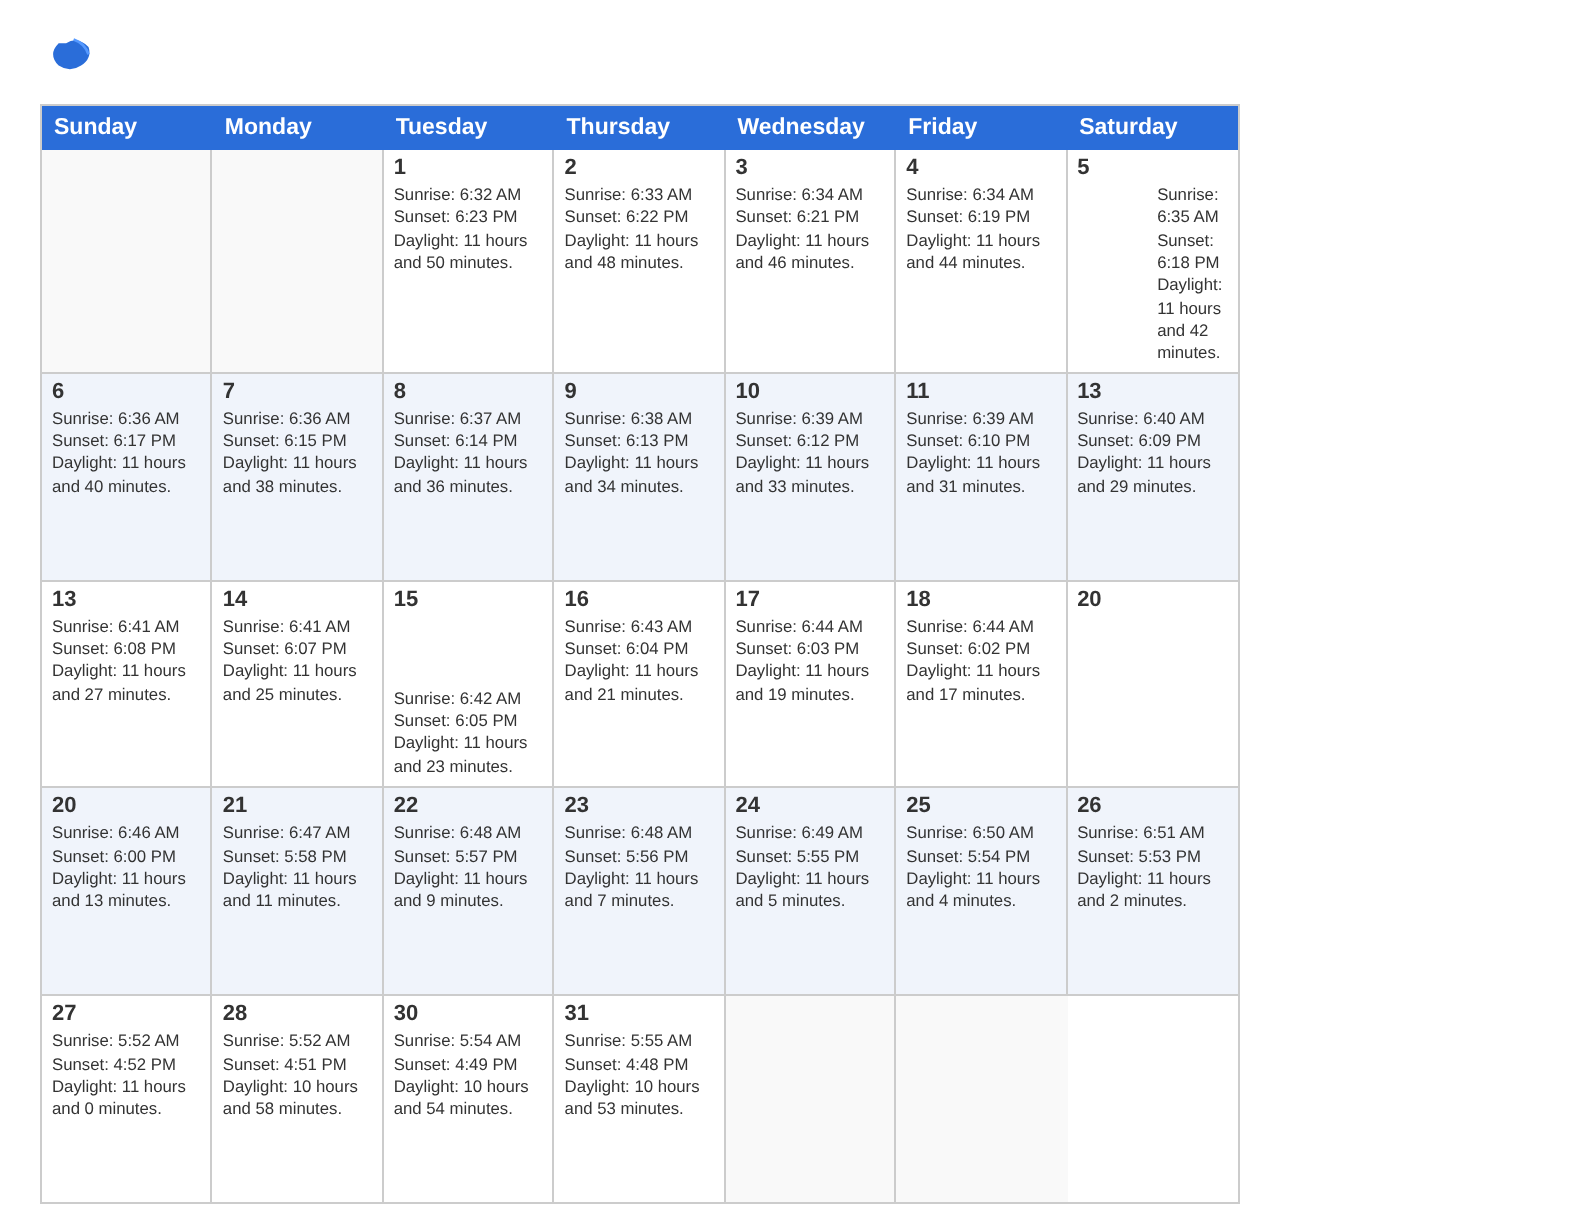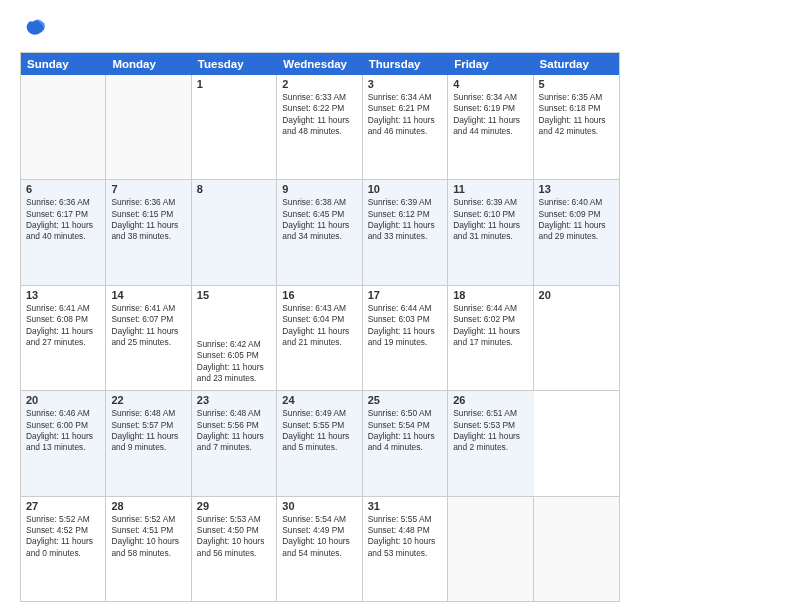--- a/index.html
+++ b/index.html
@@ -139,31 +139,34 @@
       <div class="main-title"></div>
       <div class="subtitle"></div>
     </div>
   </div>
 
   <div class="calendar">
     <div class="cal-header">
     <div class="cal-header-cell">Sunday</div>
         <div class="cal-header-cell">Monday</div>
         <div class="cal-header-cell">Tuesday</div>
+        <div class="cal-header-cell">Thursday</div>
         <div class="cal-header-cell">Wednesday</div>
-        <div class="cal-header-cell">Thursday</div>
         <div class="cal-header-cell">Friday</div>
         <div class="cal-header-cell">Saturday</div>
       </div>
     <div class="cal-body">
     <div class="cal-row">
           <div class="cal-cell empty"></div>
           <div class="cal-cell empty"></div>
           <div class="cal-cell">
             <div class="day-num">1</div>
+            <div class="cell-text" style="white-space: pre-line;">Sunrise: 6:32 AM
+Sunset: 6:23 PM
+Daylight: 11 hours and 50 minutes.</div>
           </div>
           <div class="cal-cell">
             <div class="day-num">2</div>
             <div class="cell-text" style="white-space: pre-line;">Sunrise: 6:33 AM
 Sunset: 6:22 PM
 Daylight: 11 hours and 48 minutes.</div>
           </div>
           <div class="cal-cell">
             <div class="day-num">3</div>
             <div class="cell-text" style="white-space: pre-line;">Sunrise: 6:34 AM
@@ -171,45 +174,48 @@
 Daylight: 11 hours and 46 minutes.</div>
           </div>
           <div class="cal-cell">
             <div class="day-num">4</div>
             <div class="cell-text" style="white-space: pre-line;">Sunrise: 6:34 AM
 Sunset: 6:19 PM
 Daylight: 11 hours and 44 minutes.</div>
           </div>
           <div class="cal-cell">
             <div class="day-num">5</div>
-            <div class="cell-text" style="white-space: pre-line;">Sunrise: 6:35 AM
+            <div class="cell-text" style="white-space: pre-line; margin-left: 40px;">Sunrise: 6:35 AM
 Sunset: 6:18 PM
 Daylight: 11 hours and 42 minutes.</div>
           </div>
         </div>
         <div class="cal-row alt-row">
           <div class="cal-cell">
             <div class="day-num">6</div>
             <div class="cell-text" style="white-space: pre-line;">Sunrise: 6:36 AM
 Sunset: 6:17 PM
 Daylight: 11 hours and 40 minutes.</div>
           </div>
           <div class="cal-cell">
             <div class="day-num">7</div>
             <div class="cell-text" style="white-space: pre-line;">Sunrise: 6:36 AM
 Sunset: 6:15 PM
 Daylight: 11 hours and 38 minutes.</div>
           </div>
           <div class="cal-cell">
             <div class="day-num">8</div>
+            <div class="cell-text" style="white-space: pre-line;">Sunrise: 6:37 AM
+Sunset: 6:14 PM
+Daylight: 11 hours and 36 minutes.</div>
           </div>
           <div class="cal-cell">
             <div class="day-num">9</div>
             <div class="cell-text" style="white-space: pre-line;">Sunrise: 6:38 AM
-Sunset: 6:45 PM
+Sunset: 6:13 PM
 Daylight: 11 hours and 34 minutes.</div>
           </div>
           <div class="cal-cell">
             <div class="day-num">10</div>
             <div class="cell-text" style="white-space: pre-line;">Sunrise: 6:39 AM
 Sunset: 6:12 PM
 Daylight: 11 hours and 33 minutes.</div>
           </div>
           <div class="cal-cell">
             <div class="day-num">11</div>
@@ -266,20 +272,26 @@
           </div>
         </div>
         <div class="cal-row alt-row">
           <div class="cal-cell">
             <div class="day-num">20</div>
             <div class="cell-text" style="white-space: pre-line;">Sunrise: 6:46 AM
 Sunset: 6:00 PM
 Daylight: 11 hours and 13 minutes.</div>
           </div>
           <div class="cal-cell">
+            <div class="day-num">21</div>
+            <div class="cell-text" style="white-space: pre-line;">Sunrise: 6:47 AM
+Sunset: 5:58 PM
+Daylight: 11 hours and 11 minutes.</div>
+          </div>
+          <div class="cal-cell">
             <div class="day-num">22</div>
             <div class="cell-text" style="white-space: pre-line;">Sunrise: 6:48 AM
 Sunset: 5:57 PM
 Daylight: 11 hours and 9 minutes.</div>
           </div>
           <div class="cal-cell">
             <div class="day-num">23</div>
             <div class="cell-text" style="white-space: pre-line;">Sunrise: 6:48 AM
 Sunset: 5:56 PM
 Daylight: 11 hours and 7 minutes.</div>
@@ -308,26 +320,20 @@
             <div class="day-num">27</div>
             <div class="cell-text" style="white-space: pre-line;">Sunrise: 5:52 AM
 Sunset: 4:52 PM
 Daylight: 11 hours and 0 minutes.</div>
           </div>
           <div class="cal-cell">
             <div class="day-num">28</div>
             <div class="cell-text" style="white-space: pre-line;">Sunrise: 5:52 AM
 Sunset: 4:51 PM
 Daylight: 10 hours and 58 minutes.</div>
-          </div>
-          <div class="cal-cell">
-            <div class="day-num">29</div>
-            <div class="cell-text" style="white-space: pre-line;">Sunrise: 5:53 AM
-Sunset: 4:50 PM
-Daylight: 10 hours and 56 minutes.</div>
           </div>
           <div class="cal-cell">
             <div class="day-num">30</div>
             <div class="cell-text" style="white-space: pre-line;">Sunrise: 5:54 AM
 Sunset: 4:49 PM
 Daylight: 10 hours and 54 minutes.</div>
           </div>
           <div class="cal-cell">
             <div class="day-num">31</div>
             <div class="cell-text" style="white-space: pre-line;">Sunrise: 5:55 AM

